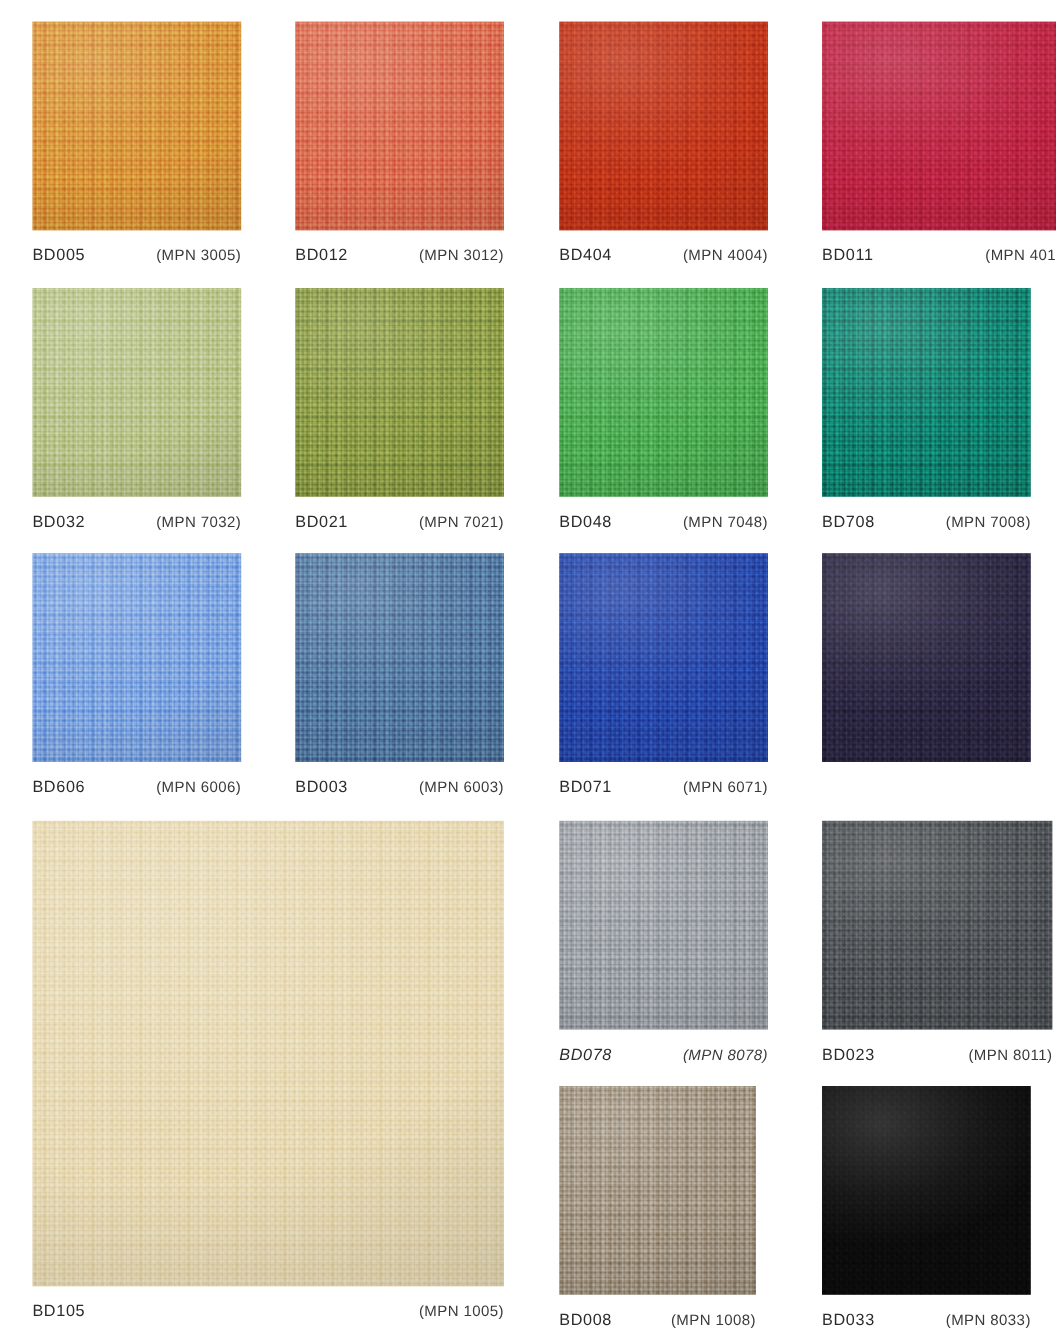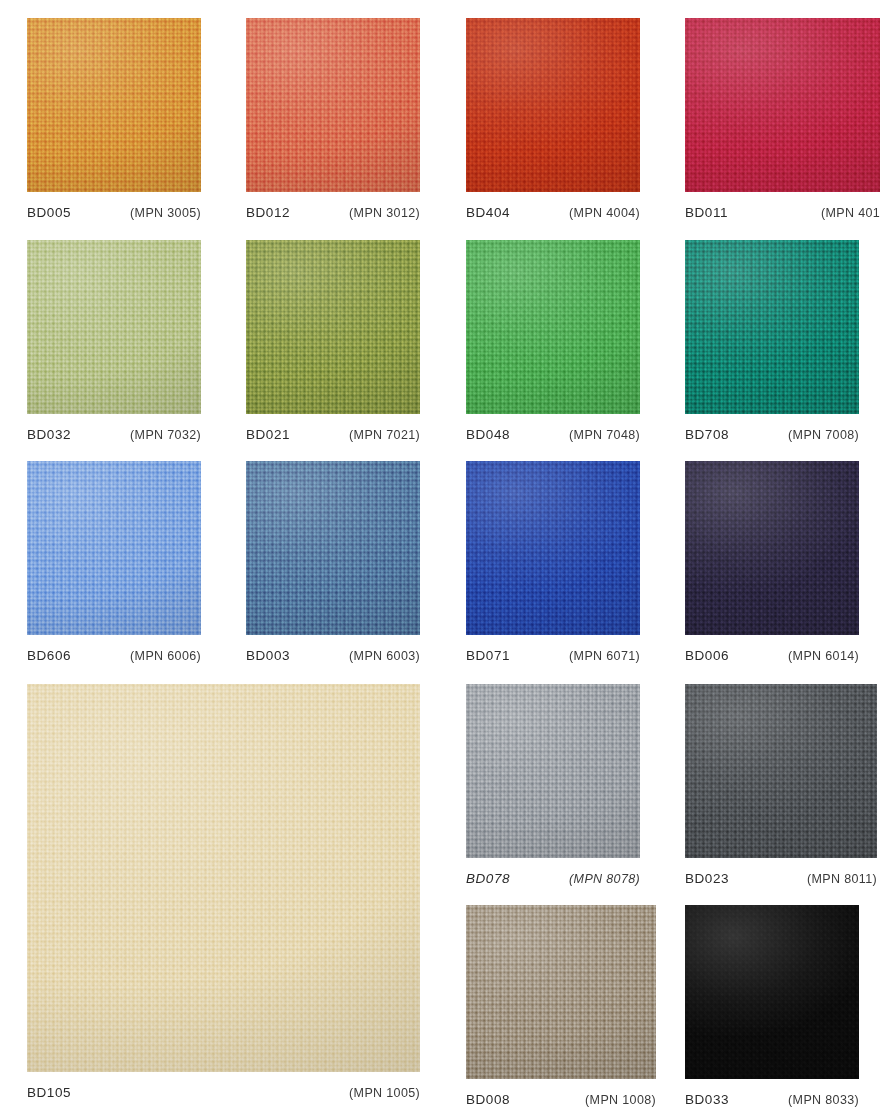--- a/index.html
+++ b/index.html
@@ -219,24 +219,20 @@
         <span class="swatch-name">BD071</span>
         <span class="swatch-mpn">(MPN 6071)</span>
       </div>
     </div>
     <div class="swatch-cell" style="left: 685px; top: 461px; width: 174px;">
       <div class="swatch-chip" style="background-color: rgb(42, 37, 64); height: 174px;">
         <div class="weave"></div>
         <div class="weave2"></div>
         <div class="sheen"></div>
       </div>
-      <div class="swatch-caption">
-        <span class="swatch-name">BD006</span>
-        <span class="swatch-mpn">(MPN 6014)</span>
-      </div>
     </div>
     <div class="swatch-cell" style="left: 27px; top: 684px; width: 393px;">
       <div class="swatch-chip tall" style="background-color: rgb(231, 217, 179); height: 388px;">
         <div class="weave"></div>
         <div class="weave2"></div>
         <div class="sheen"></div>
       </div>
       <div class="swatch-caption">
         <span class="swatch-name">BD105</span>
         <span class="swatch-mpn">(MPN 1005)</span>
@@ -257,21 +253,21 @@
       <div class="swatch-chip" style="background-color: rgb(77, 81, 85); height: 174px;">
         <div class="weave"></div>
         <div class="weave2"></div>
         <div class="sheen"></div>
       </div>
       <div class="swatch-caption">
         <span class="swatch-name">BD023</span>
         <span class="swatch-mpn">(MPN 8011)</span>
       </div>
     </div>
-    <div class="swatch-cell" style="left: 466px; top: 905px; width: 190px;">
+    <div class="swatch-cell" style="left: 466px; top: 905px; width: 164px;">
       <div class="swatch-chip" style="background-color: rgb(160, 147, 128); height: 174px;">
         <div class="weave"></div>
         <div class="weave2"></div>
         <div class="sheen"></div>
       </div>
       <div class="swatch-caption">
         <span class="swatch-name">BD008</span>
         <span class="swatch-mpn">(MPN 1008)</span>
       </div>
     </div>

